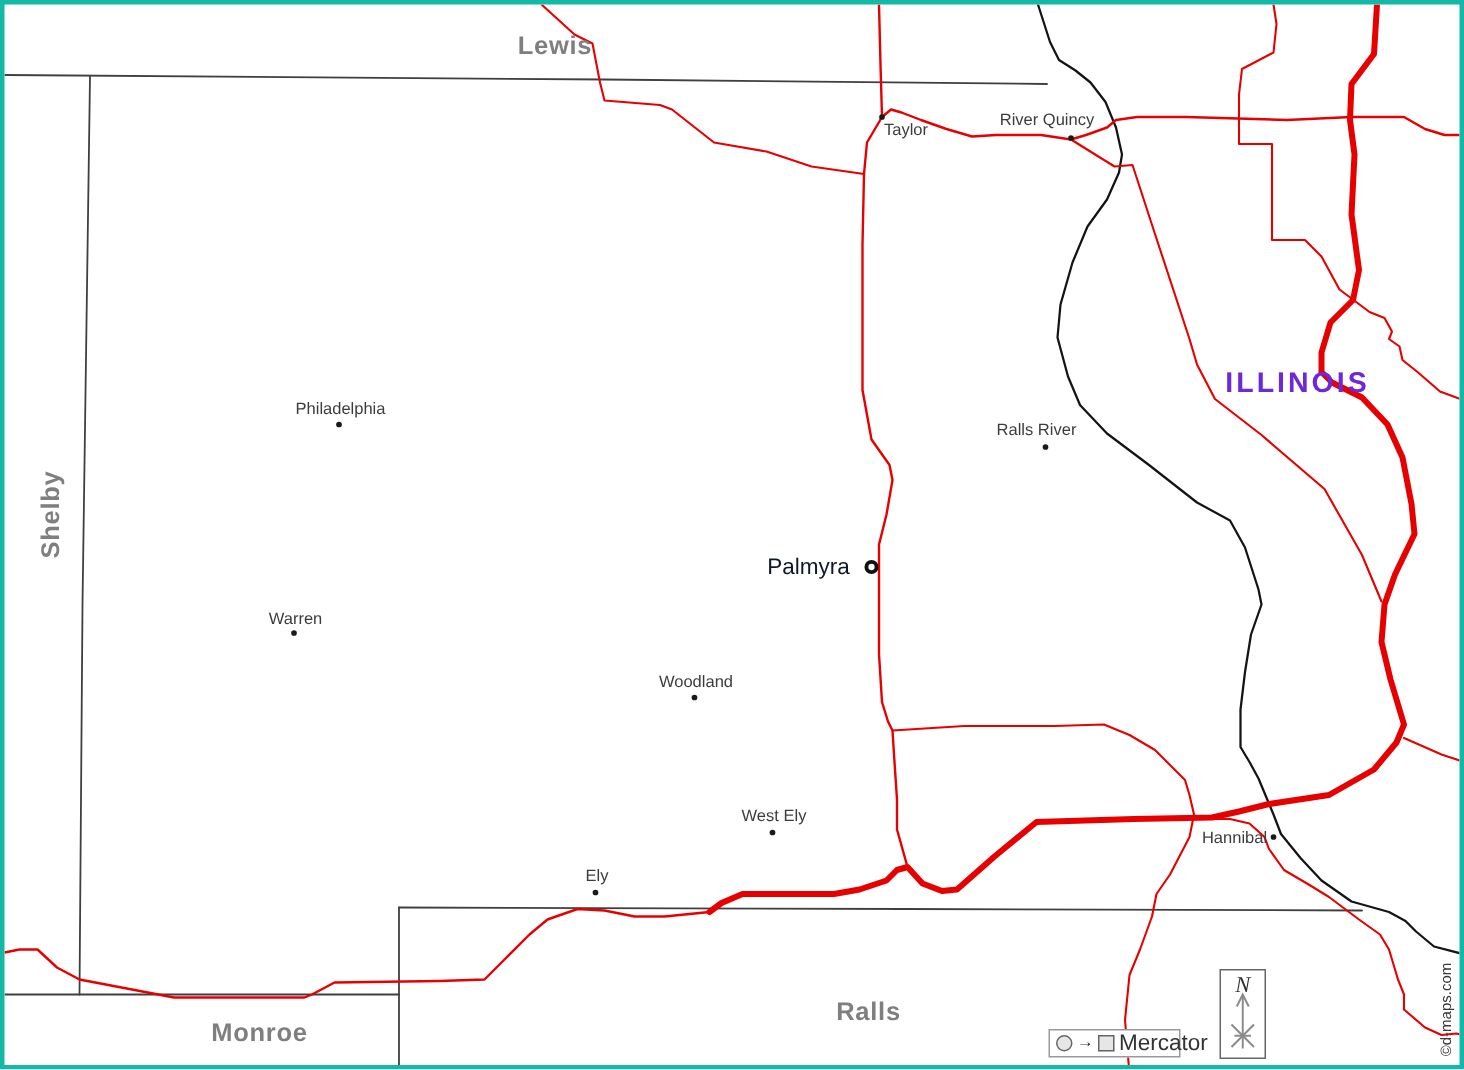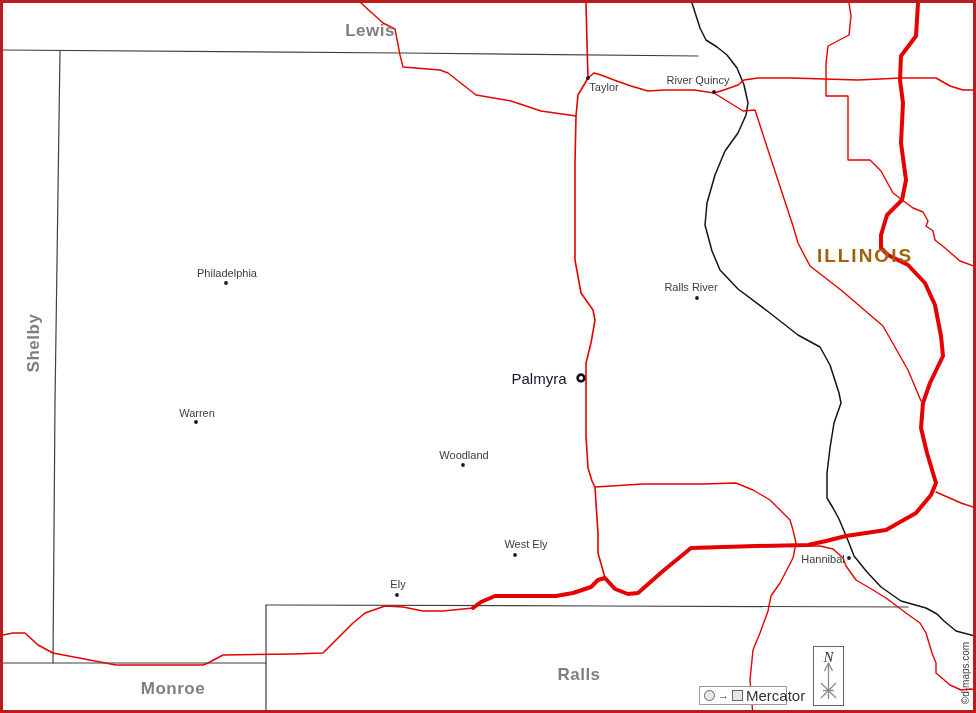--- a/index.html
+++ b/index.html
@@ -1,28 +1,28 @@
 <!DOCTYPE html>
 <html><head>
 <meta charset="utf-8">
 <style>
   html,body{margin:0;padding:0;background:#ffffff;}
   .map-frame{
     position:relative;
     width:976px;height:713px;
     box-sizing:border-box;
-    border:3px solid #b91c1c;
+    border:3px solid #14b8a6;
     background:#fff;
     overflow:hidden;
     font-family:"Liberation Sans", sans-serif;
   }
   #map-svg{position:absolute;left:0;top:0;}
   .lbl{position:absolute;transform:translate(-50%,-50%);white-space:nowrap;pointer-events:none;}
   .county-lbl{font-weight:bold;font-size:17px;color:#7f7f7f;letter-spacing:.5px;}
-  .state-lbl{font-weight:bold;font-size:19px;color:#a16207;letter-spacing:2px;}
+  .state-lbl{font-weight:bold;font-size:19px;color:#6d28d9;letter-spacing:2px;}
   .town-lbl{font-size:11px;color:#3c3c3c;}
   .seat-lbl{font-size:15px;color:#0f172a;}
   .rot{transform:translate(-50%,-50%) rotate(-90deg);}
   .north-box{
     position:absolute;left:810px;top:643px;width:31px;height:60px;
     box-sizing:border-box;border:1px solid #666;background:transparent;
   }
   .north-n{
     position:absolute;top:2px;left:0;width:100%;text-align:center;
     font-family:"Liberation Serif", serif;font-style:italic;font-size:15px;color:#333;
@@ -95,21 +95,21 @@
       <div class="lbl county-lbl rot" style="left: 31px; top: 340px;">Shelby</div>
       <div class="lbl county-lbl" style="left: 142px; top: 686px; margin-left: 28px;">Monroe</div>
       <div class="lbl county-lbl" style="left: 576px; top: 672px;">Ralls</div>
       <div class="lbl state-lbl" style="left: 862px; top: 253px;">ILLINOIS</div>
       <div class="lbl town-lbl" style="left: 601px; top: 84px;">Taylor</div>
       <div class="lbl town-lbl" style="left: 695px; top: 77px;">River Quincy</div>
       <div class="lbl town-lbl" style="left: 224px; top: 270px;">Philadelphia</div>
       <div class="lbl town-lbl" style="left: 194px; top: 410px;">Warren</div>
       <div class="lbl town-lbl" style="left: 461px; top: 452px;">Woodland</div>
       <div class="lbl town-lbl" style="left: 688px; top: 284px;">Ralls River</div>
-      <div class="lbl town-lbl" style="left: 513px; top: 541px; margin-left: 10px;">West Ely</div>
+      <div class="lbl town-lbl" style="left: 513px; top: 541px;">West Ely</div>
       <div class="lbl town-lbl" style="left: 395px; top: 581px;">Ely</div>
       <div class="lbl town-lbl" style="left: 820px; top: 556px;">Hannibal</div>
       <div class="lbl seat-lbl" style="left: 536px; top: 375px;">Palmyra</div>
     </div>
 
   <div class="north-box">
     <div class="north-n">N</div>
     <svg width="29" height="58" viewBox="0 0 29 58">
       <g stroke="#8a8a8a" stroke-width="1.3" fill="none">
         <line x1="14.5" y1="52" x2="14.5" y2="17"></line>

